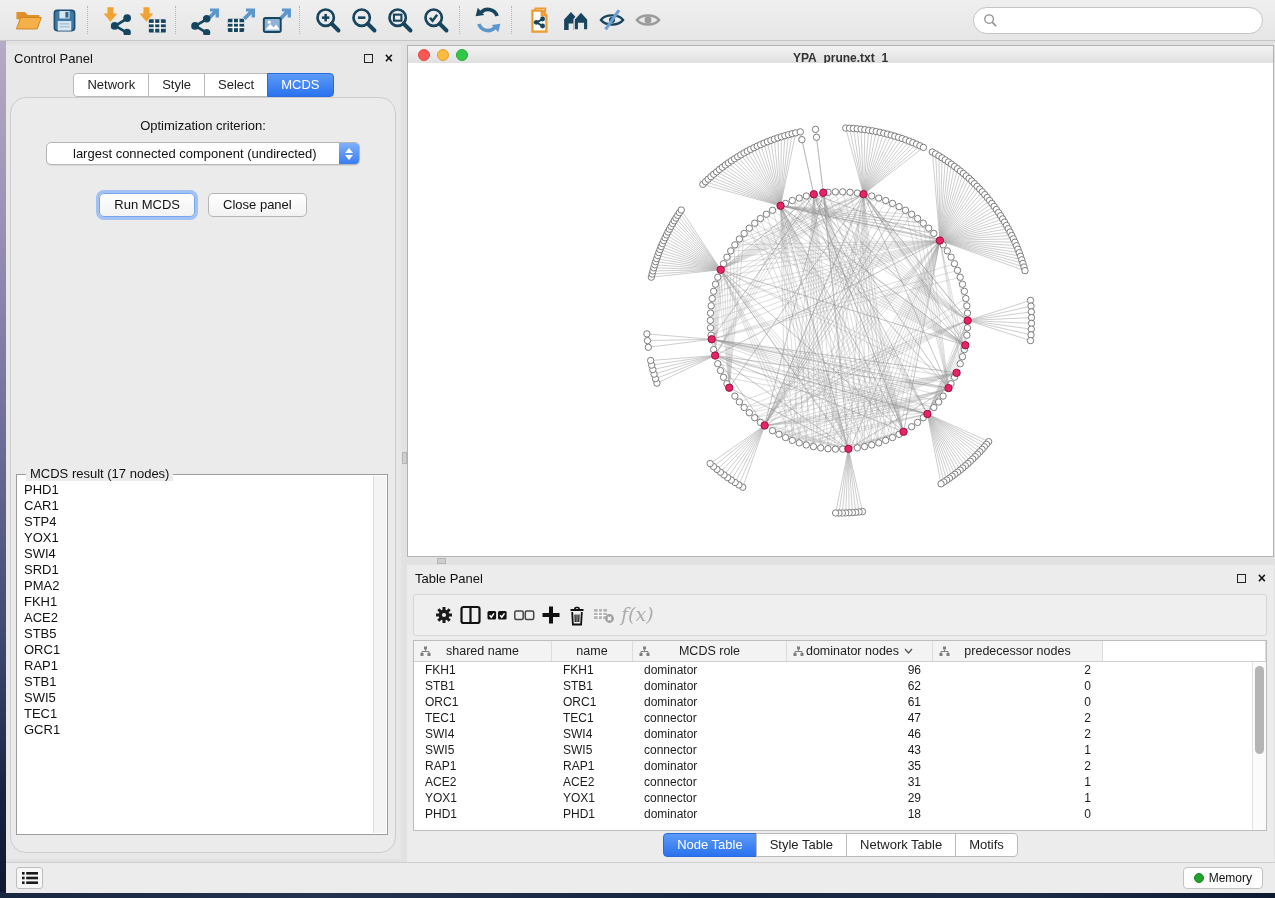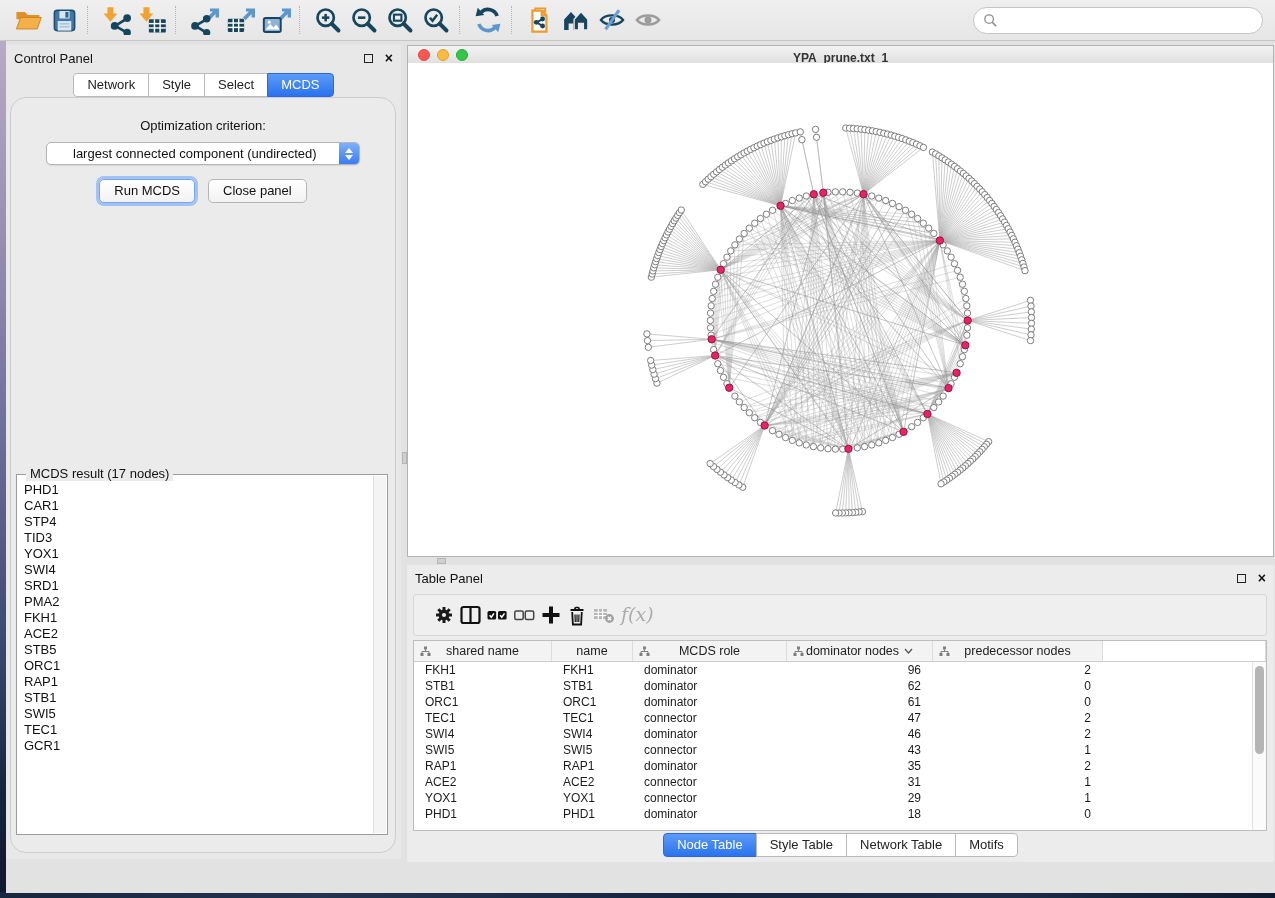--- a/index.html
+++ b/index.html
@@ -37,21 +37,21 @@
   .seg:last-child { border-radius:0 4px 4px 0; }
   .seg.active { background:linear-gradient(180deg,#5d9bf7,#2a72ef); border-color:#2a6ae0; color:#fff; }
   .cp-body { position:absolute; left:4px; right:5px; top:52px; bottom:6px; background:#ebebeb;
     border:1px solid #cdcdcd; border-radius:16px; }
   .opt-label { text-align:center; margin-top:20px; font-size:13px; color:#111; }
   .dropdown { position:relative; width:314px; height:23px; margin:9px auto 0; background:#fff;
     border:1px solid #b5b5b5; border-radius:5px; font-size:13px; line-height:21px; padding-left:26px; color:#111;
     box-shadow:0 1px 1px rgba(0,0,0,.08); }
   .dd-stepper { position:absolute; right:0; top:0; bottom:0; width:20px; border-radius:0 4px 4px 0;
     background:linear-gradient(180deg,#7fb0f8,#3a7df2); display:flex; flex-direction:column; align-items:center; justify-content:center; gap:2px; }
-  .btn-row { display:flex; justify-content:center; gap:13px; margin-top:14px; }
+  .btn-row { display:flex; justify-content:center; gap:13px; margin-top:28px; }
   .mac-btn { font-size:13px; padding:3px 14px 4px; background:linear-gradient(180deg,#ffffff,#f2f2f2);
     border:1px solid #b5b5b5; border-radius:5px; color:#111; }
   .mac-btn.focused { box-shadow:0 0 0 3px rgba(100,160,250,.55); border-color:#74a7f0; }
 
   .group { position:absolute; top:376px; left:5px; right:7px; bottom:17px; border:1px solid #9c9c9c; background:#fff; }
   .group-legend { position:absolute; top:-9px; left:9px; background:#ebebeb; padding:0 4px; font-size:13px; color:#111; }
   .mcds-list { position:absolute; inset:1px 14px 1px 1px; overflow:hidden; padding-top:6px; }
   .mcds-item { font-size:13px; line-height:16px; padding-left:6px; color:#111; }
   .list-scroll { position:absolute; top:1px; bottom:1px; right:1px; width:13px; background:#f4f4f4; border-left:1px solid #ddd; }
 
@@ -287,21 +287,20 @@
       <div class="btn-row">
         <button class="mac-btn focused">Run MCDS</button>
         <button class="mac-btn">Close panel</button>
       </div>
       <div class="group">
         <span class="group-legend">MCDS result (17 nodes)</span>
         <div class="mcds-list">
             <div class="mcds-item">PHD1</div>
             <div class="mcds-item">CAR1</div>
             <div class="mcds-item">STP4</div>
-            <div class="mcds-item">TID3</div>
             <div class="mcds-item">YOX1</div>
             <div class="mcds-item">SWI4</div>
             <div class="mcds-item">SRD1</div>
             <div class="mcds-item">PMA2</div>
             <div class="mcds-item">FKH1</div>
             <div class="mcds-item">ACE2</div>
             <div class="mcds-item">STB5</div>
             <div class="mcds-item">ORC1</div>
             <div class="mcds-item">RAP1</div>
             <div class="mcds-item">STB1</div>
@@ -1297,14 +1296,32 @@
       </div>
     </div>
     <div class="tp-tabs">
       <span class="seg active">Node Table</span>
       <span class="seg">Style Table</span>
       <span class="seg">Network Table</span>
       <span class="seg">Motifs</span>
     </div>
   </div>
 
+  <div class="statusbar">
+    <span class="list-btn">
+      <svg width="16" height="14" viewBox="0 0 16 14">
+          <g fill="#1b1b1b">
+            <rect x="0" y="1" width="2.6" height="2.6"></rect>
+            <rect x="0" y="5.7" width="2.6" height="2.6"></rect>
+            <rect x="0" y="10.4" width="2.6" height="2.6"></rect>
+            <rect x="4.2" y="1" width="11.8" height="2.6"></rect>
+            <rect x="4.2" y="5.7" width="11.8" height="2.6"></rect>
+            <rect x="4.2" y="10.4" width="11.8" height="2.6"></rect>
+          </g>
+        </svg>
+    </span>
+    <span class="memory-btn">
+      <span class="mem-dot"></span>
+      <span>Memory</span>
+    </span>
+  </div>
 
 </div>
 
 </body></html>

